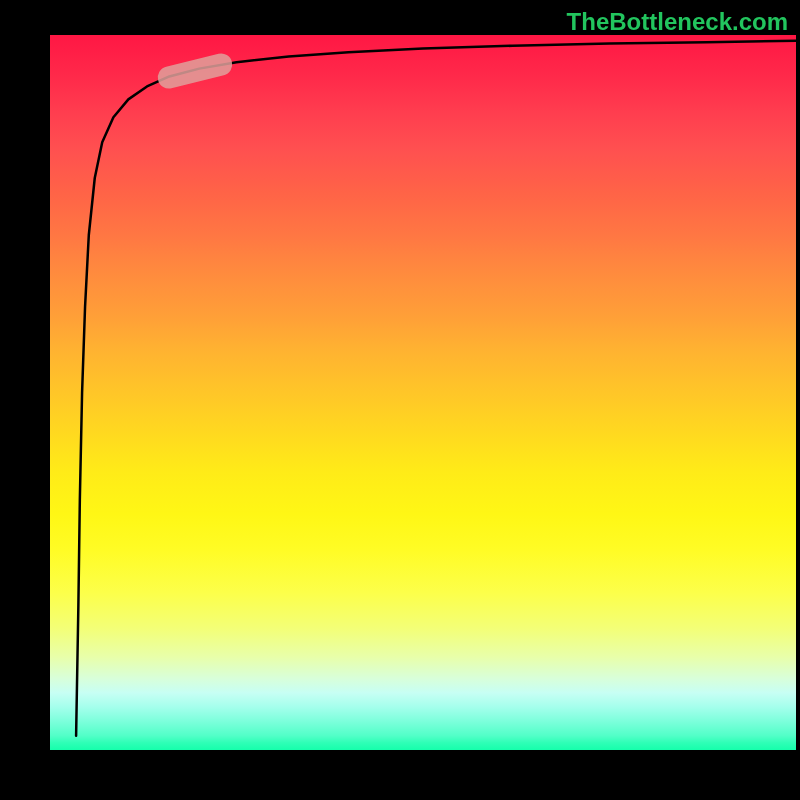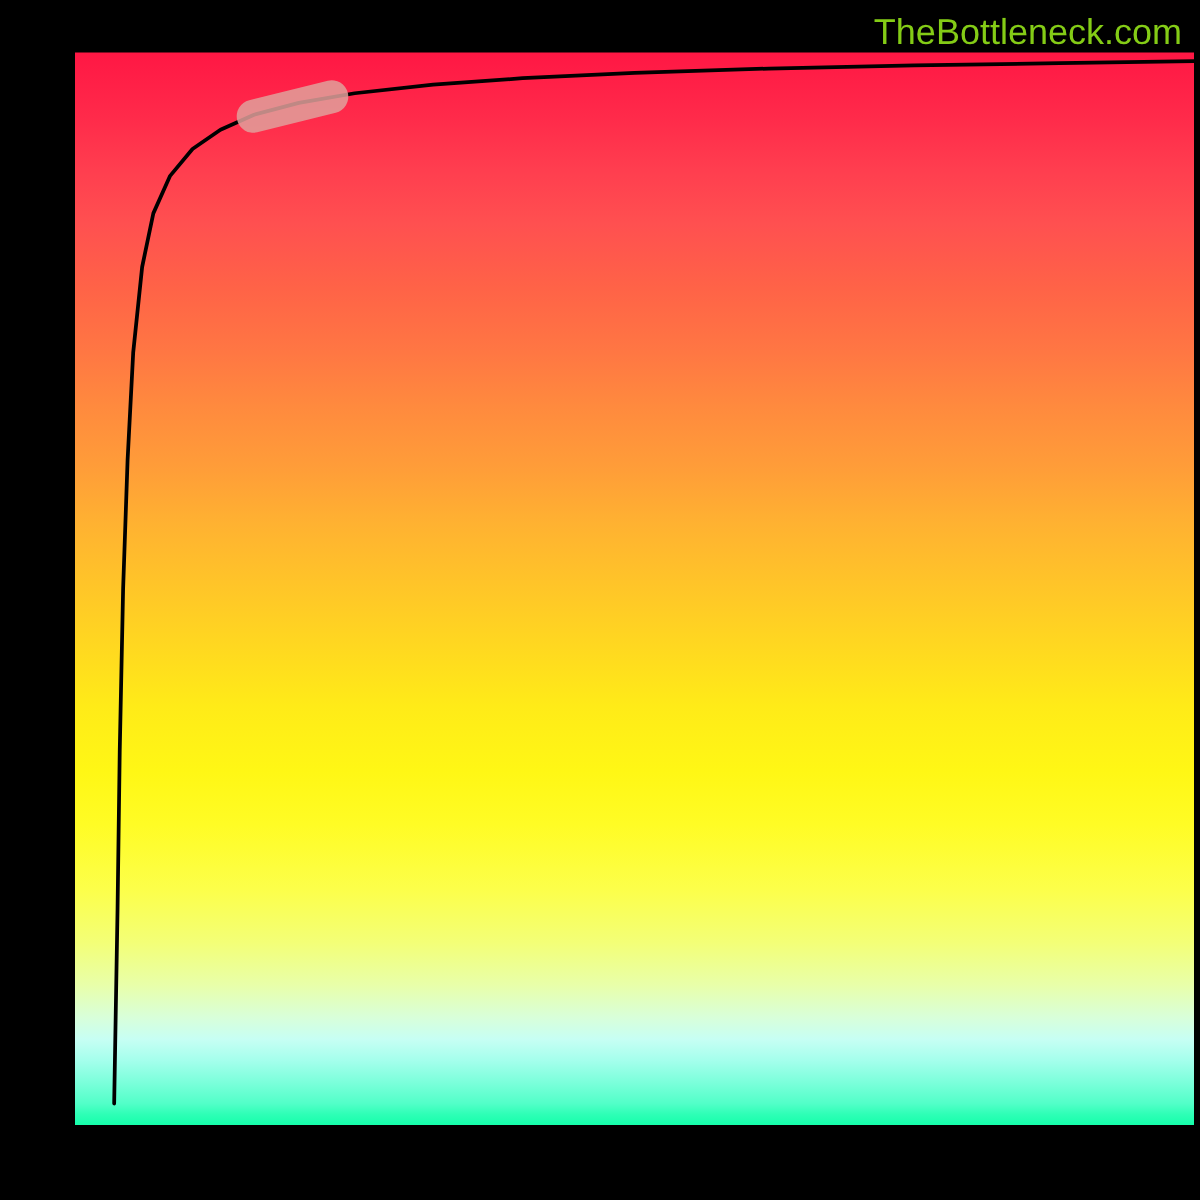--- a/index.html
+++ b/index.html
@@ -7,23 +7,23 @@
     width: 800px;
     height: 800px;
     background: #000;
     position: relative;
     font-family: Arial, sans-serif;
   }
   .attribution {
     position: absolute;
     top: 8px;
     right: 12px;
-    color: #84cc16;
+    color: #22c55e;
     font-size: 24px;
-    font-weight: 400;
+    font-weight: 700;
     z-index: 10;
     text-align: center;
   }
   .plot-area {
     position: absolute;
     left: 50px;
     top: 35px;
     width: 746px;
     height: 715px;
     background: linear-gradient(to bottom,

